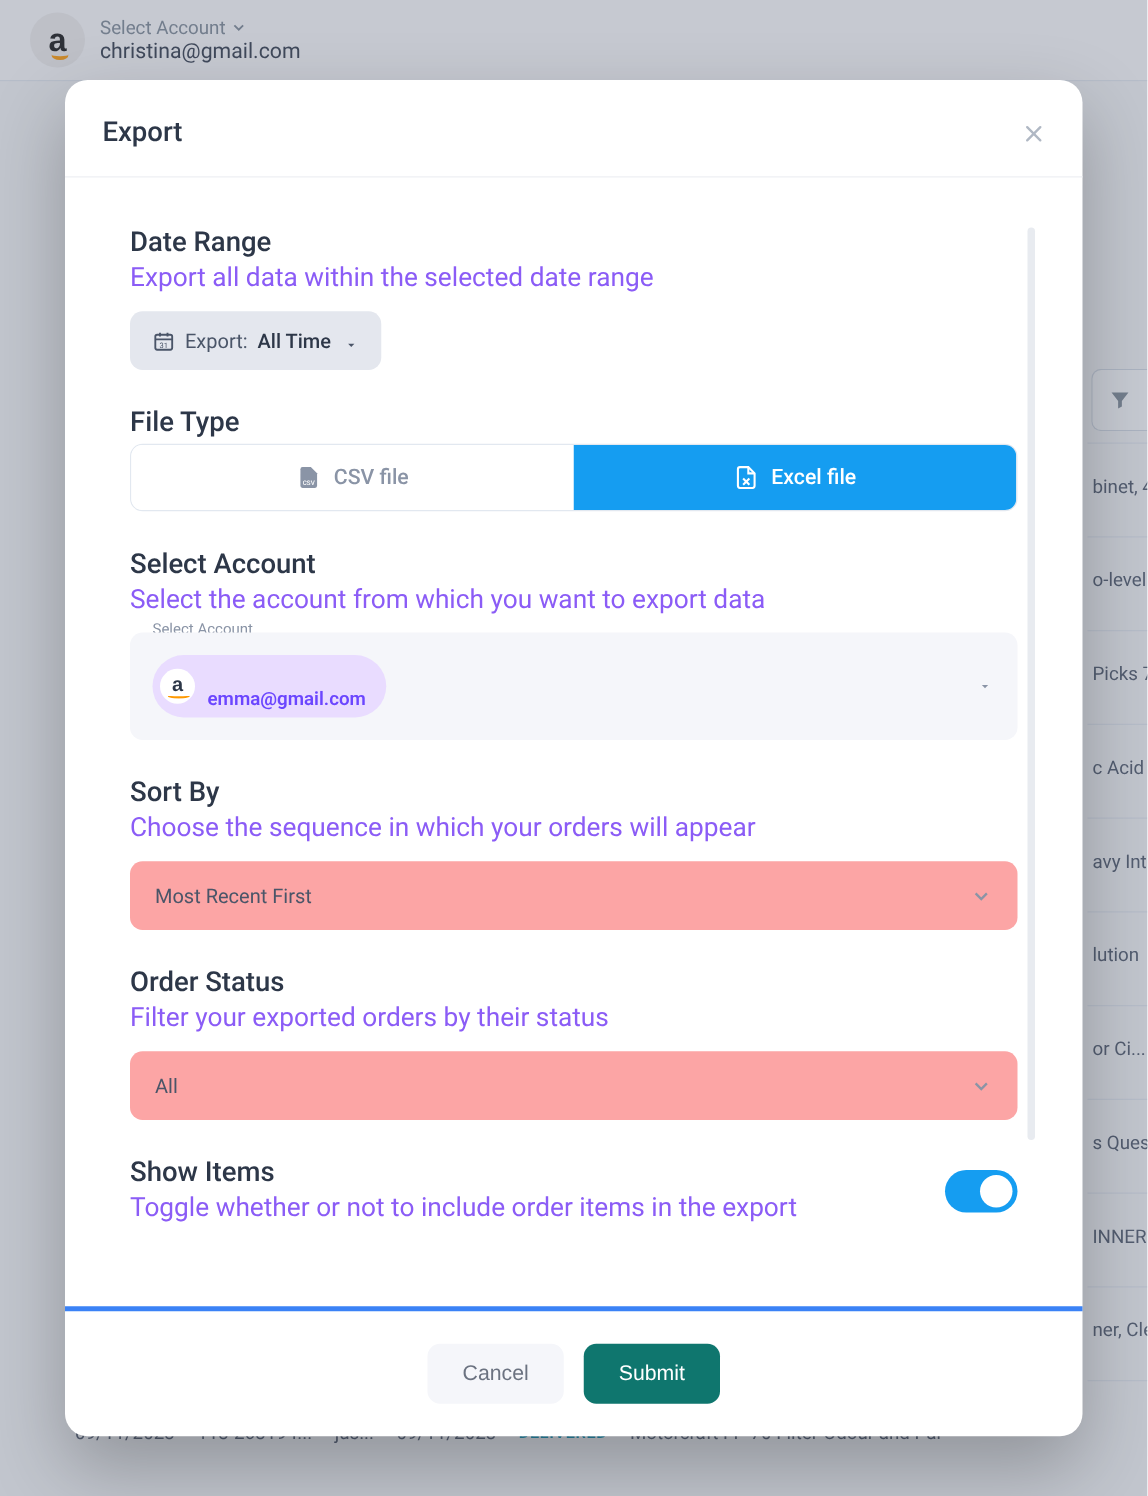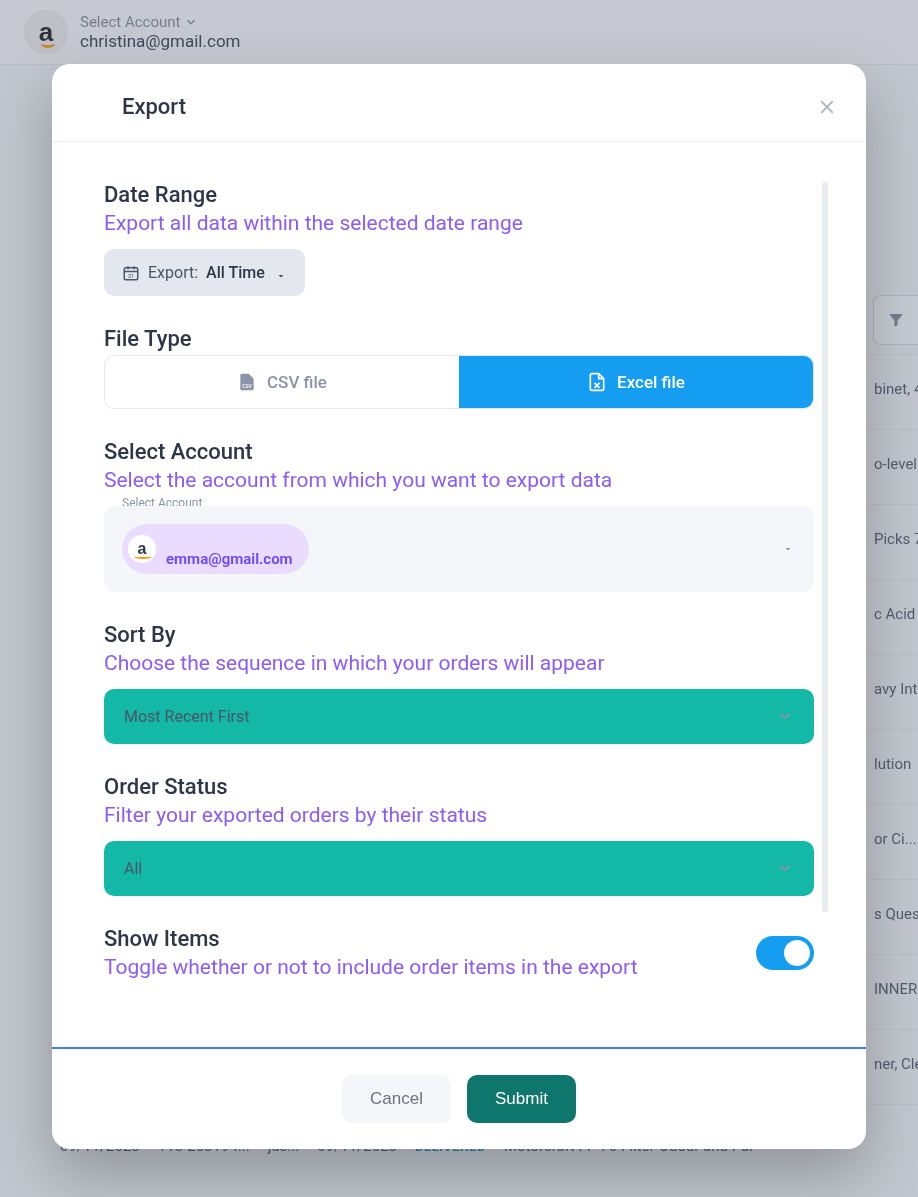--- a/index.html
+++ b/index.html
@@ -98,21 +98,21 @@
     box-shadow: 0 25px 60px rgba(0,0,0,0.25);
     z-index: 10;
     display: flex;
     flex-direction: column;
   }
   .modal-header {
     padding: 30px 30px 22px 30px;
     border-bottom: 1px solid #eef0f3;
     display: flex; justify-content: space-between; align-items:center;
   }
-  .modal-title { font-size: 22px; font-weight: 500; color:#2d3748;margin-left:40px;}
+  .modal-title { font-size: 22px; font-weight: 500; color:#2d3748;}
   .close-x { color:#b0b8c4; font-size: 20px; cursor:pointer; font-weight: 300;}
   .modal-body {
     flex: 1;
     overflow: hidden;
     padding: 40px 52px 20px 52px;
     position: relative;
   }
   .scroll-track {
     position: absolute;
     right: 38px; top: 40px;
@@ -176,43 +176,43 @@
     position:relative;
   }
   .chip-avatar::after{
     content:''; position:absolute; left:6px; right:4px; bottom:4px;
     height:3px; border-bottom:2px solid #ff9900; border-radius:0 0 50% 50%;
   }
   .chip-email { color:#6b46ff; font-weight:600; font-size:15px;margin-top:20px;}
   .account-caret { position:absolute; right:20px; top:50%; transform:translateY(-50%); color:#8a94a6;}
 
   .select-box {
-    background:#14b8a6;
+    background:#fca5a5;
     border-radius:10px;
     padding: 18px 20px;
     font-size:16px;
     color:#4a5568;
     display:flex;
     justify-content:space-between;
-    align-items:flex-start;
+    align-items:flex-end;
     cursor:pointer;
   }
 
   .toggle-row { display:flex; justify-content:space-between; align-items:center;}
   .toggle {
     width:58px; height:34px; border-radius:999px;
     background:#159df1; position:relative; cursor:pointer;
   }
   .toggle .knob {
     position:absolute; right:4px; top:4px;
     width:26px; height:26px; border-radius:50%; background:#fff;
   }
 
   .modal-footer {
-    border-top:2px solid #3b82f6;
+    border-top:4px solid #3b82f6;
     padding: 26px 0;
     display:flex; justify-content:center; gap:16px;
   }
   .btn {
     padding: 14px 28px; border-radius:10px; font-size:17px; cursor:pointer;
     border:none;
   }
   .btn-cancel { background:#f5f6fa; color:#6b7280;}
   .btn-submit { background:#0f766e; color:#fff; font-weight:500;}
 

